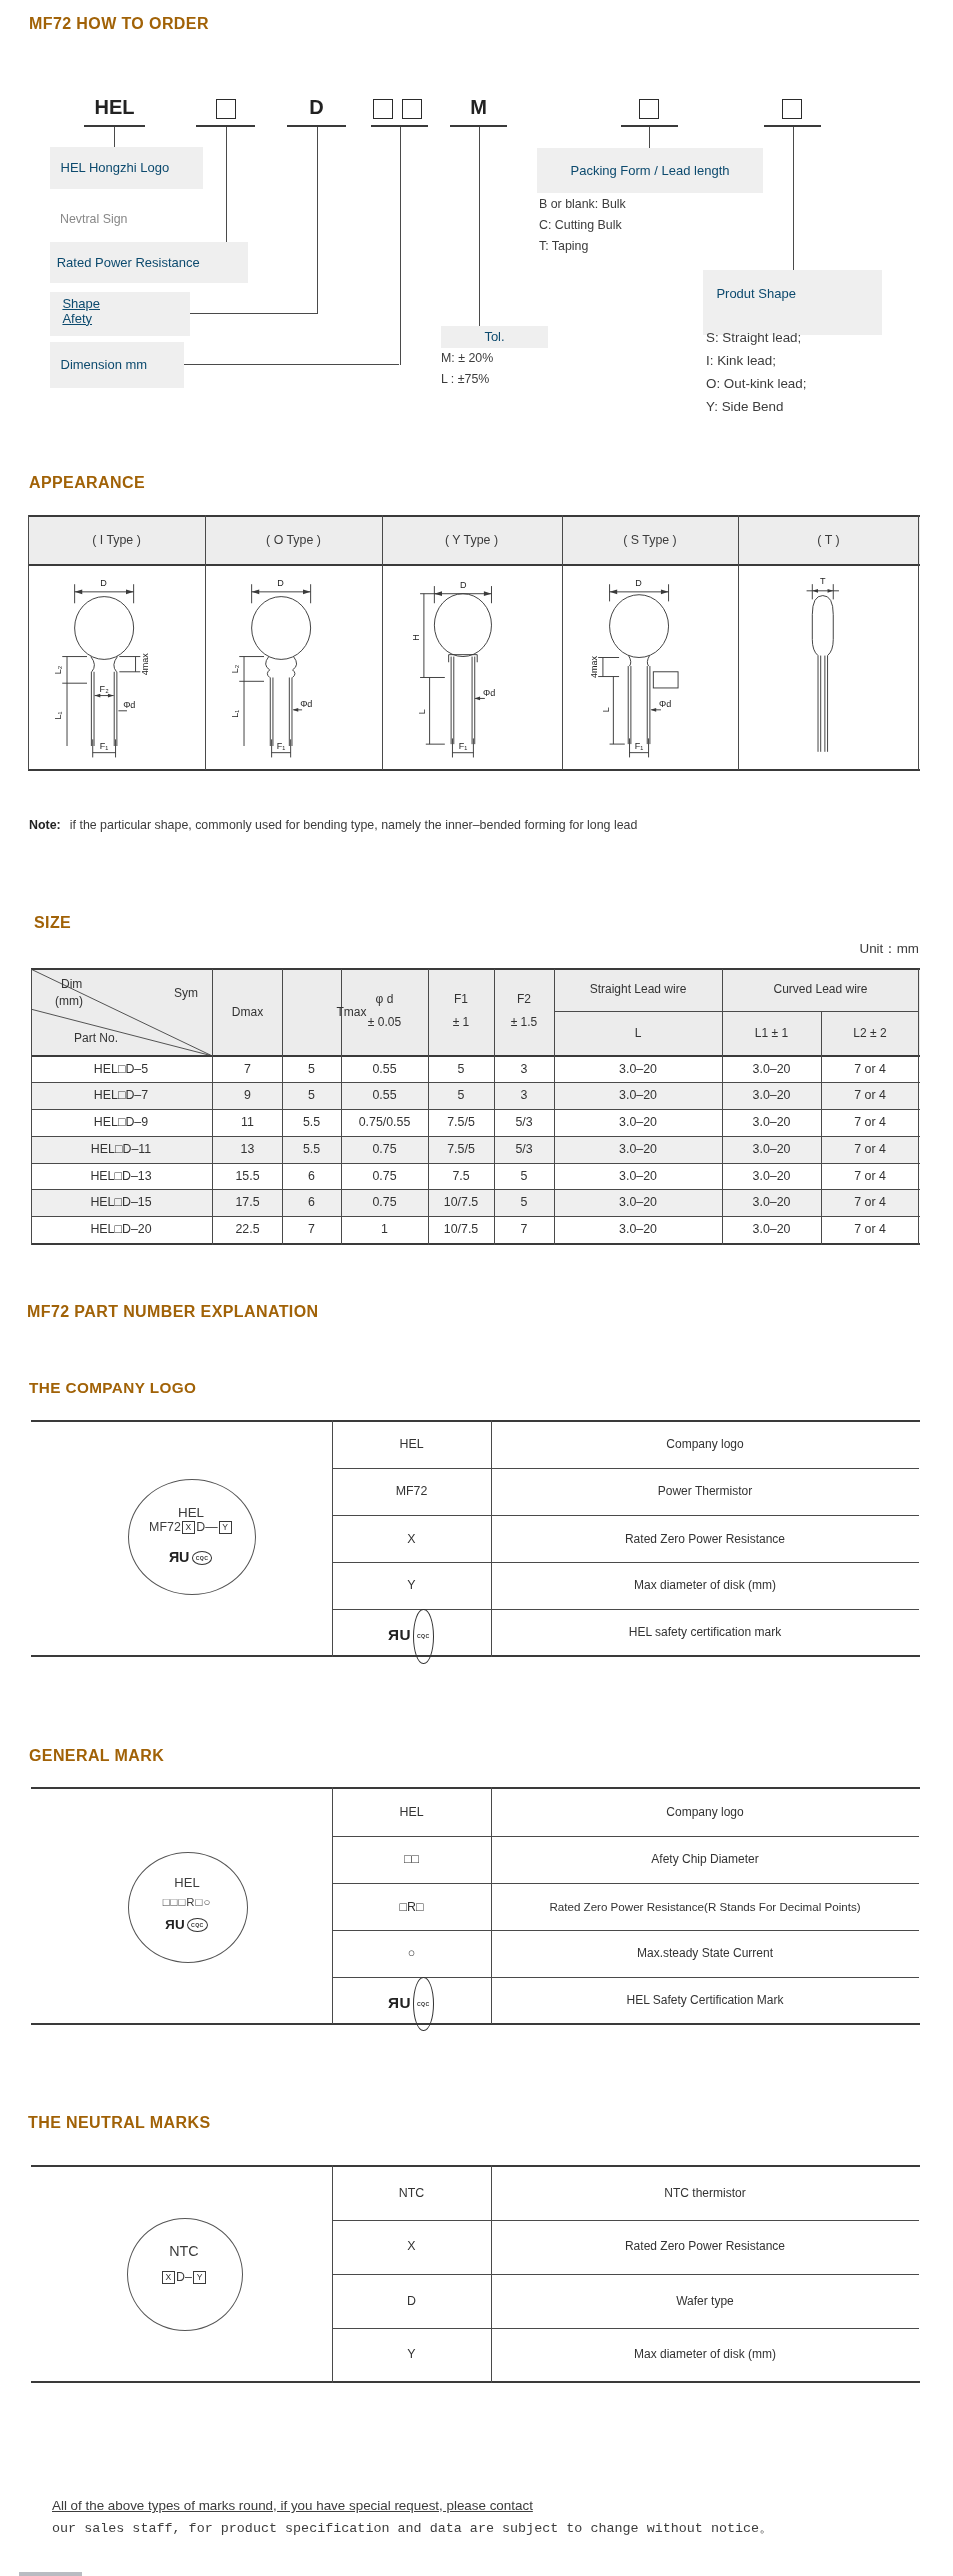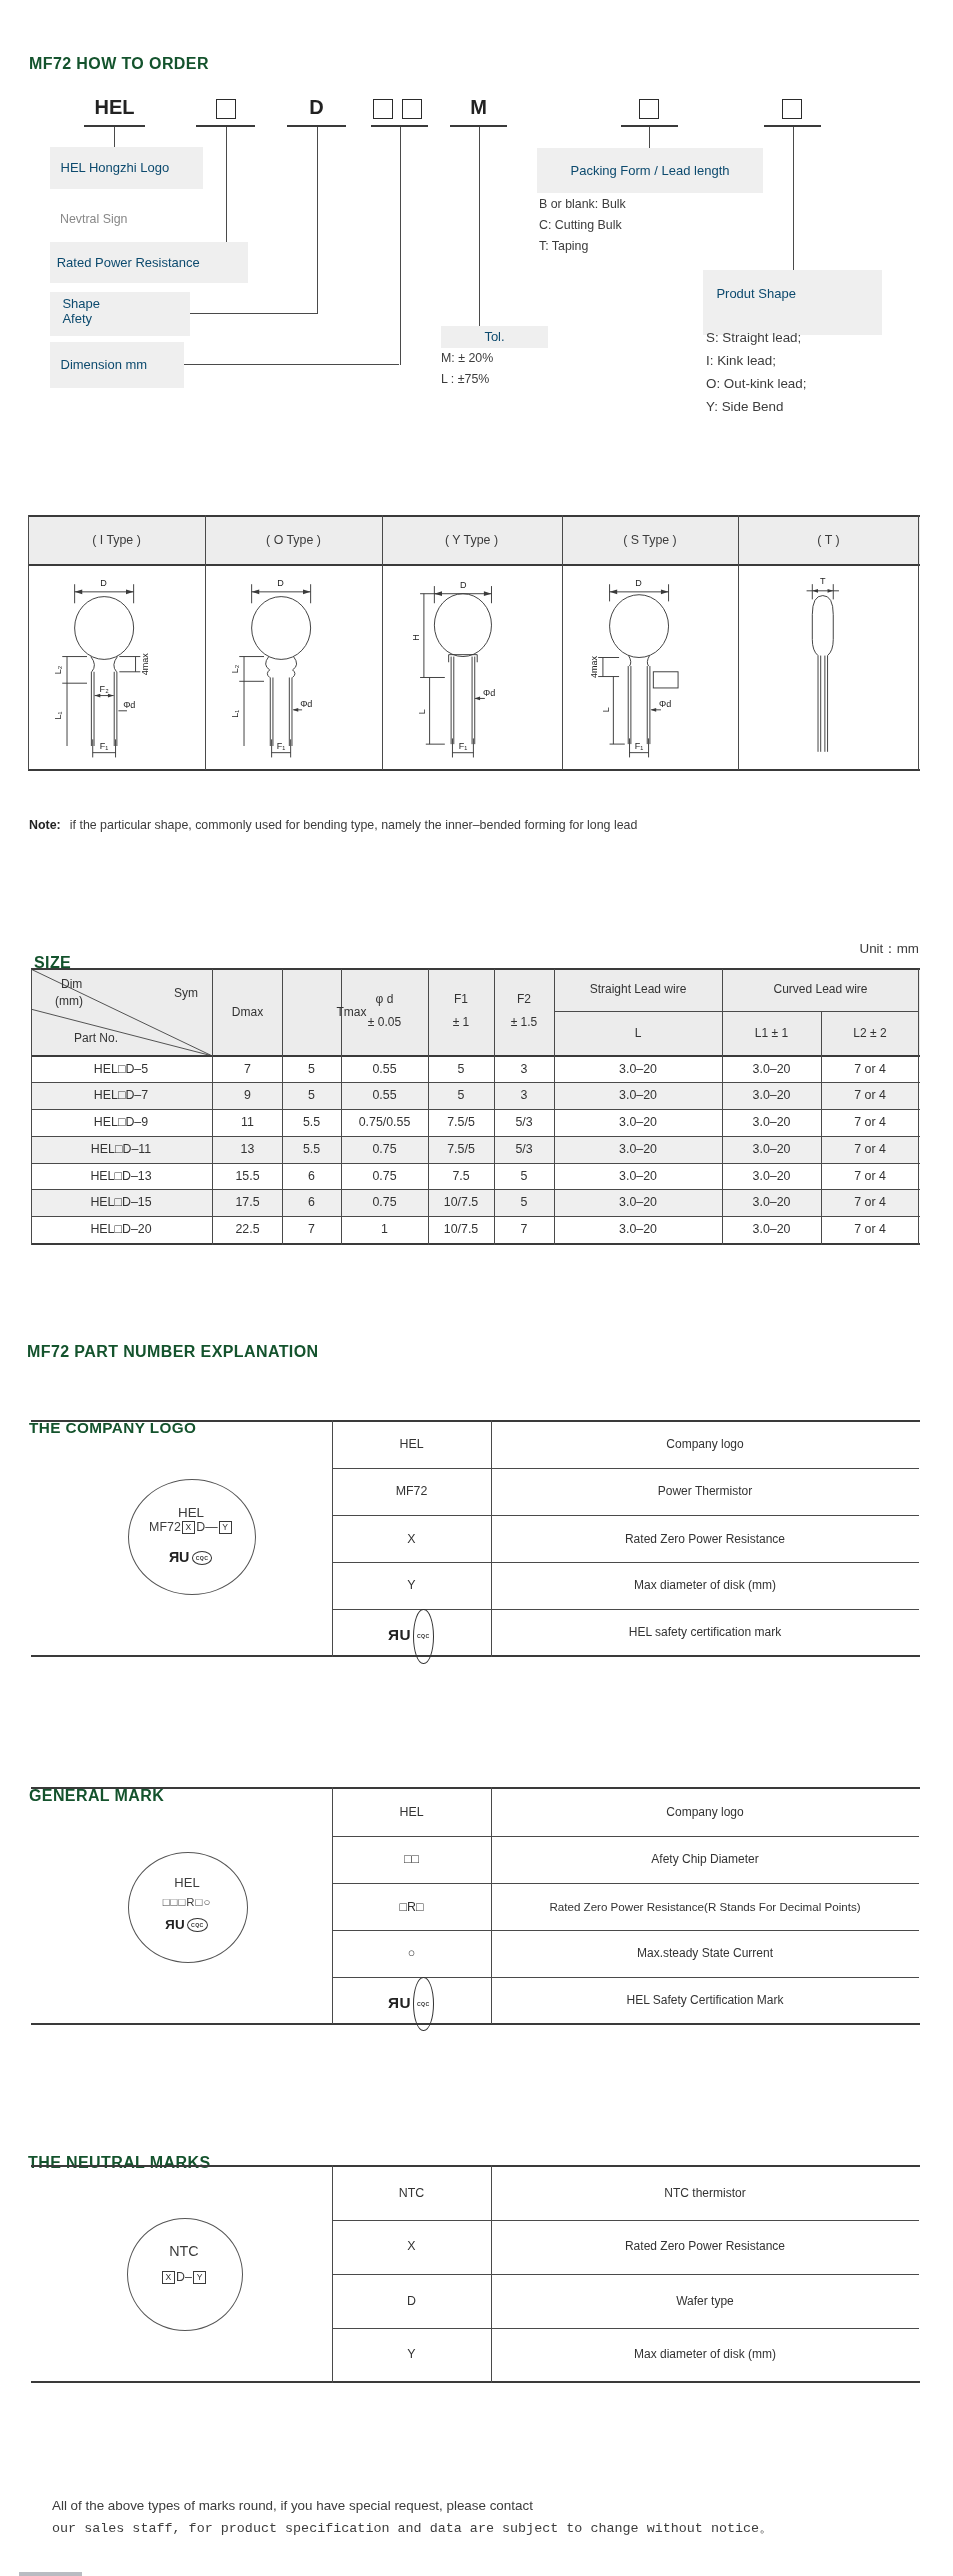--- a/index.html
+++ b/index.html
@@ -1,20 +1,20 @@
 <!DOCTYPE html>
 <html><head>
 <meta charset="utf-8">
 <style>
   html,body{margin:0;padding:0;background:#e8e8e8;}
   #page{position:relative;width:954px;height:2576px;background:#ffffff;margin:0 auto;
         font-family:"Liberation Sans","DejaVu Sans",sans-serif;overflow:hidden;}
   .t{position:absolute;color:#3c3c3c;font-size:12.4px;white-space:nowrap;}
   .c{text-align:center;}
-  .title{position:absolute;font-weight:bold;color:#14532d;font-size:16px;letter-spacing:0.4px;white-space:nowrap;margin-top:40px;}
+  .title{position:absolute;font-weight:bold;color:#a16207;font-size:16px;letter-spacing:0.4px;white-space:nowrap;}
   .hl{position:absolute;background:#4a4a4a;height:1px;}
   .vl{position:absolute;background:#4a4a4a;width:1px;}
   .thick{background:#3a3a3a;}
   .gbox{position:absolute;background:#efefef;color:#0c4a6e;font-size:13px;white-space:nowrap;}
   .sq{position:absolute;width:18px;height:18px;border:1.9px solid #2b2b2b;background:#fff;}
   .seg{position:absolute;font-size:20px;font-weight:bold;color:#222;text-align:center;}
   .kbox{display:inline-block;border:1px solid #3a3a3a;width:11.4px;height:11.4px;line-height:11.4px;
         font-size:8.6px;text-align:center;margin:0 1px;vertical-align:1px;color:#333;}
   .circleMark{position:absolute;border:1.4px solid #555;border-radius:50%;background:#fff;}
   .ulmark{font-weight:800;color:#222;letter-spacing:-1px;}
@@ -64,21 +64,21 @@
   <div class="hl" style="left:190px;top:313px;width:127px;"></div>
   <div class="vl" style="left:400px;top:127px;height:238px;"></div>
   <div class="hl" style="left:183px;top:364px;width:216px;"></div>
   <div class="vl" style="left:479px;top:127px;height:199px;"></div>
   <div class="vl" style="left:649px;top:127px;height:21px;"></div>
   <div class="vl" style="left:793px;top:127px;height:143px;"></div>
 
   <div class="gbox" style="left:50px;top:147px;width:153px;height:42px;line-height:42px;padding-left:10.5px;box-sizing:border-box;">HEL Hongzhi Logo</div>
   <div class="t" style="left:60px;top:212px;color:#888;">Nevtral Sign</div>
   <div class="gbox" style="left:50px;top:242px;width:198px;height:41px;line-height:41px;padding-left:6.7px;box-sizing:border-box;">Rated Power Resistance</div>
-  <div class="gbox" style="left:50px;top:292px;width:140px;height:44px;padding-left:12.4px;padding-top:3.8px;box-sizing:border-box;">
+  <div class="gbox" style="left:50px;top:292px;width:140px;height:44px;padding-left:12.4px;padding-top:3.8px;box-sizing:border-box;text-decoration:underline;">
     <div>Shape</div>
     <div>Afety</div>
   </div>
   <div class="gbox" style="left:50px;top:342px;width:134px;height:46px;line-height:46px;padding-left:10.5px;box-sizing:border-box;">Dimension mm</div>
 
   <div class="gbox c" style="left:441px;top:326px;width:107px;height:22px;line-height:22px;">Tol.</div>
   <div class="t" style="left:441px;top:351px;">M: ± 20%</div>
   <div class="t" style="left:441px;top:372px;">L : ±75%</div>
 
   <div class="gbox c" style="left:537px;top:148px;width:226px;height:45px;line-height:45px;">Packing Form / Lead length</div>
@@ -472,18 +472,18 @@
 
   <div class="exKey" style="top:2166px;line-height:54px;">NTC</div>
   <div class="exDesc" style="top:2166px;line-height:54px;">NTC thermistor</div>
   <div class="exKey" style="top:2220px;line-height:53px;">X</div>
   <div class="exDesc" style="top:2220px;line-height:53px;">Rated Zero Power Resistance</div>
   <div class="exKey" style="top:2274px;line-height:54px;">D</div>
   <div class="exDesc" style="top:2274px;line-height:54px;">Wafer type</div>
   <div class="exKey" style="top:2328px;line-height:53px;">Y</div>
   <div class="exDesc" style="top:2328px;line-height:53px;">Max diameter of disk (mm)</div>
 
-  <div class="t" style="left:52px;top:2498px;font-size:13.4px;">All of the above types of marks round, if you have special request, please contact</div>
+  <div class="t" style="left:52px;top:2498px;font-size:13.4px;text-decoration:underline;">All of the above types of marks round, if you have special request, please contact</div>
   <div class="t" style="left:52px;top:2519px;font-size:13.4px;font-family:Liberation Mono, monospace;">our sales staff, for product specification and data are subject to change without notice。</div>
   <div style="position:absolute;left:19px;top:2572px;width:63px;height:3.8px;background:#b9bcc2;"></div>
 
 </div>
 
 
 </body></html>

